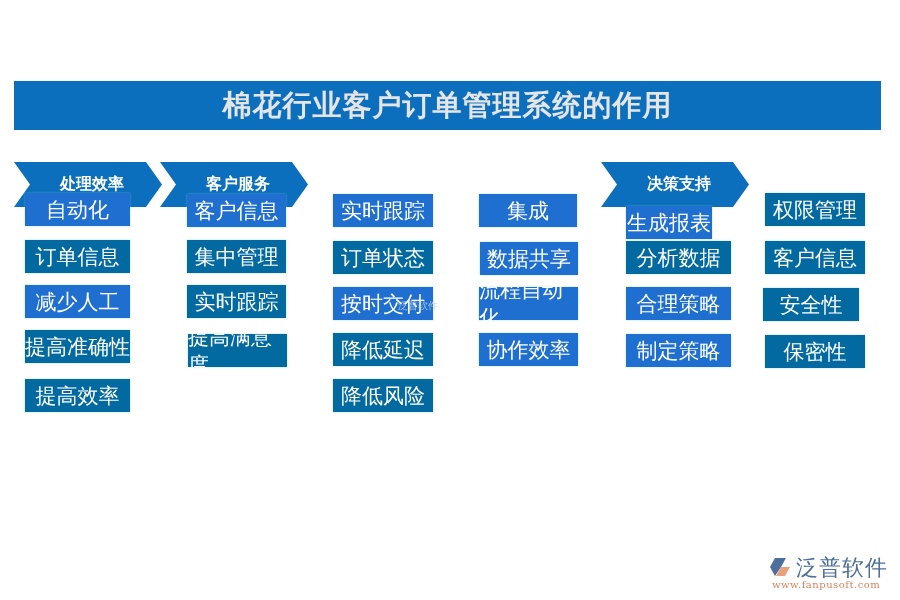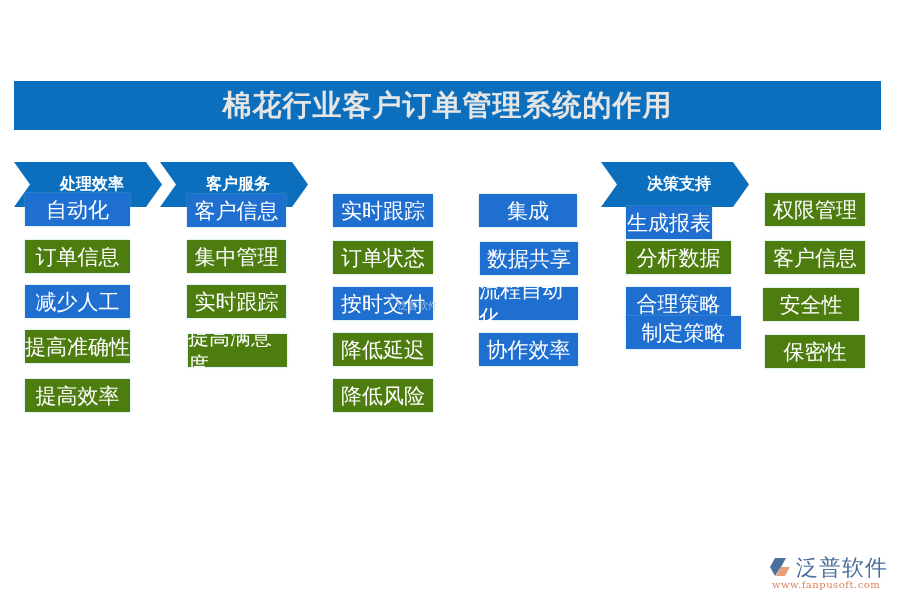--- a/index.html
+++ b/index.html
@@ -18,21 +18,21 @@
     display:flex; align-items:center; justify-content:center;
     font-size:16px; font-weight:bold;
     clip-path:polygon(0 0, 132px 0, 148px 50%, 132px 100%, 0 100%, 16px 50%);
   }
   .chev span { padding-left:8px; }
   .box {
     position:absolute; height:33px; color:#fff; display:flex; align-items:center; justify-content:center;
     font-size:21px; font-weight:normal; box-shadow:0 0 2px rgba(120,200,220,0.6);
   }
   .blue { background:#1f6fd0; }
-  .teal { background:#4d7c0f; }
+  .teal { background:#0369a1; }
   .watermark {
     position:absolute; left:398px; top:299px; font-size:10px; color:#c9d7ea; opacity:0.8;
   }
   .logo { position:absolute; left:766px; top:553px; width:130px; height:40px; }
   .logo-mark { position:absolute; left:0; top:3px; width:26px; height:22px; }
   .logo-text { position:absolute; left:30px; top:0; font-size:22px; color:#4d6f9c; letter-spacing:1px; }
   .logo-url { position:absolute; left:6px; top:26px; font-size:10px; color:#d9825a; font-family:"DejaVu Serif", serif; letter-spacing:0.5px; }
 </style>
 </head>
 <body>
@@ -69,21 +69,21 @@
 <div class="box teal" style="left:333px;top:379px;width:100px">降低风险</div>
 
 <div class="box blue" style="left:479px;top:194px;width:98px">集成</div>
 <div class="box blue" style="left:480px;top:242px;width:98px">数据共享</div>
 <div class="box blue" style="left:479px;top:287px;width:99px">流程自动化</div>
 <div class="box blue" style="left:479px;top:333px;width:99px">协作效率</div>
 
 <div class="box blue" style="left:626px;top:206px;width:86px">生成报表</div>
 <div class="box teal" style="left:626px;top:241px;width:105px">分析数据</div>
 <div class="box blue" style="left:626px;top:287px;width:105px">合理策略</div>
-<div class="box blue" style="left:626px;top:316px;width:115px">制定策略</div>
+<div class="box blue" style="left:626px;top:334px;width:105px">制定策略</div>
 
 <div class="box teal" style="left:765px;top:193px;width:100px">权限管理</div>
 <div class="box teal" style="left:765px;top:241px;width:100px">客户信息</div>
 <div class="box teal" style="left:763px;top:288px;width:96px">安全性</div>
 <div class="box teal" style="left:765px;top:335px;width:100px">保密性</div>
 
 <div class="watermark">泛普软件</div>
 
 <div class="logo">
   <svg class="logo-mark" viewBox="0 0 26 22">

